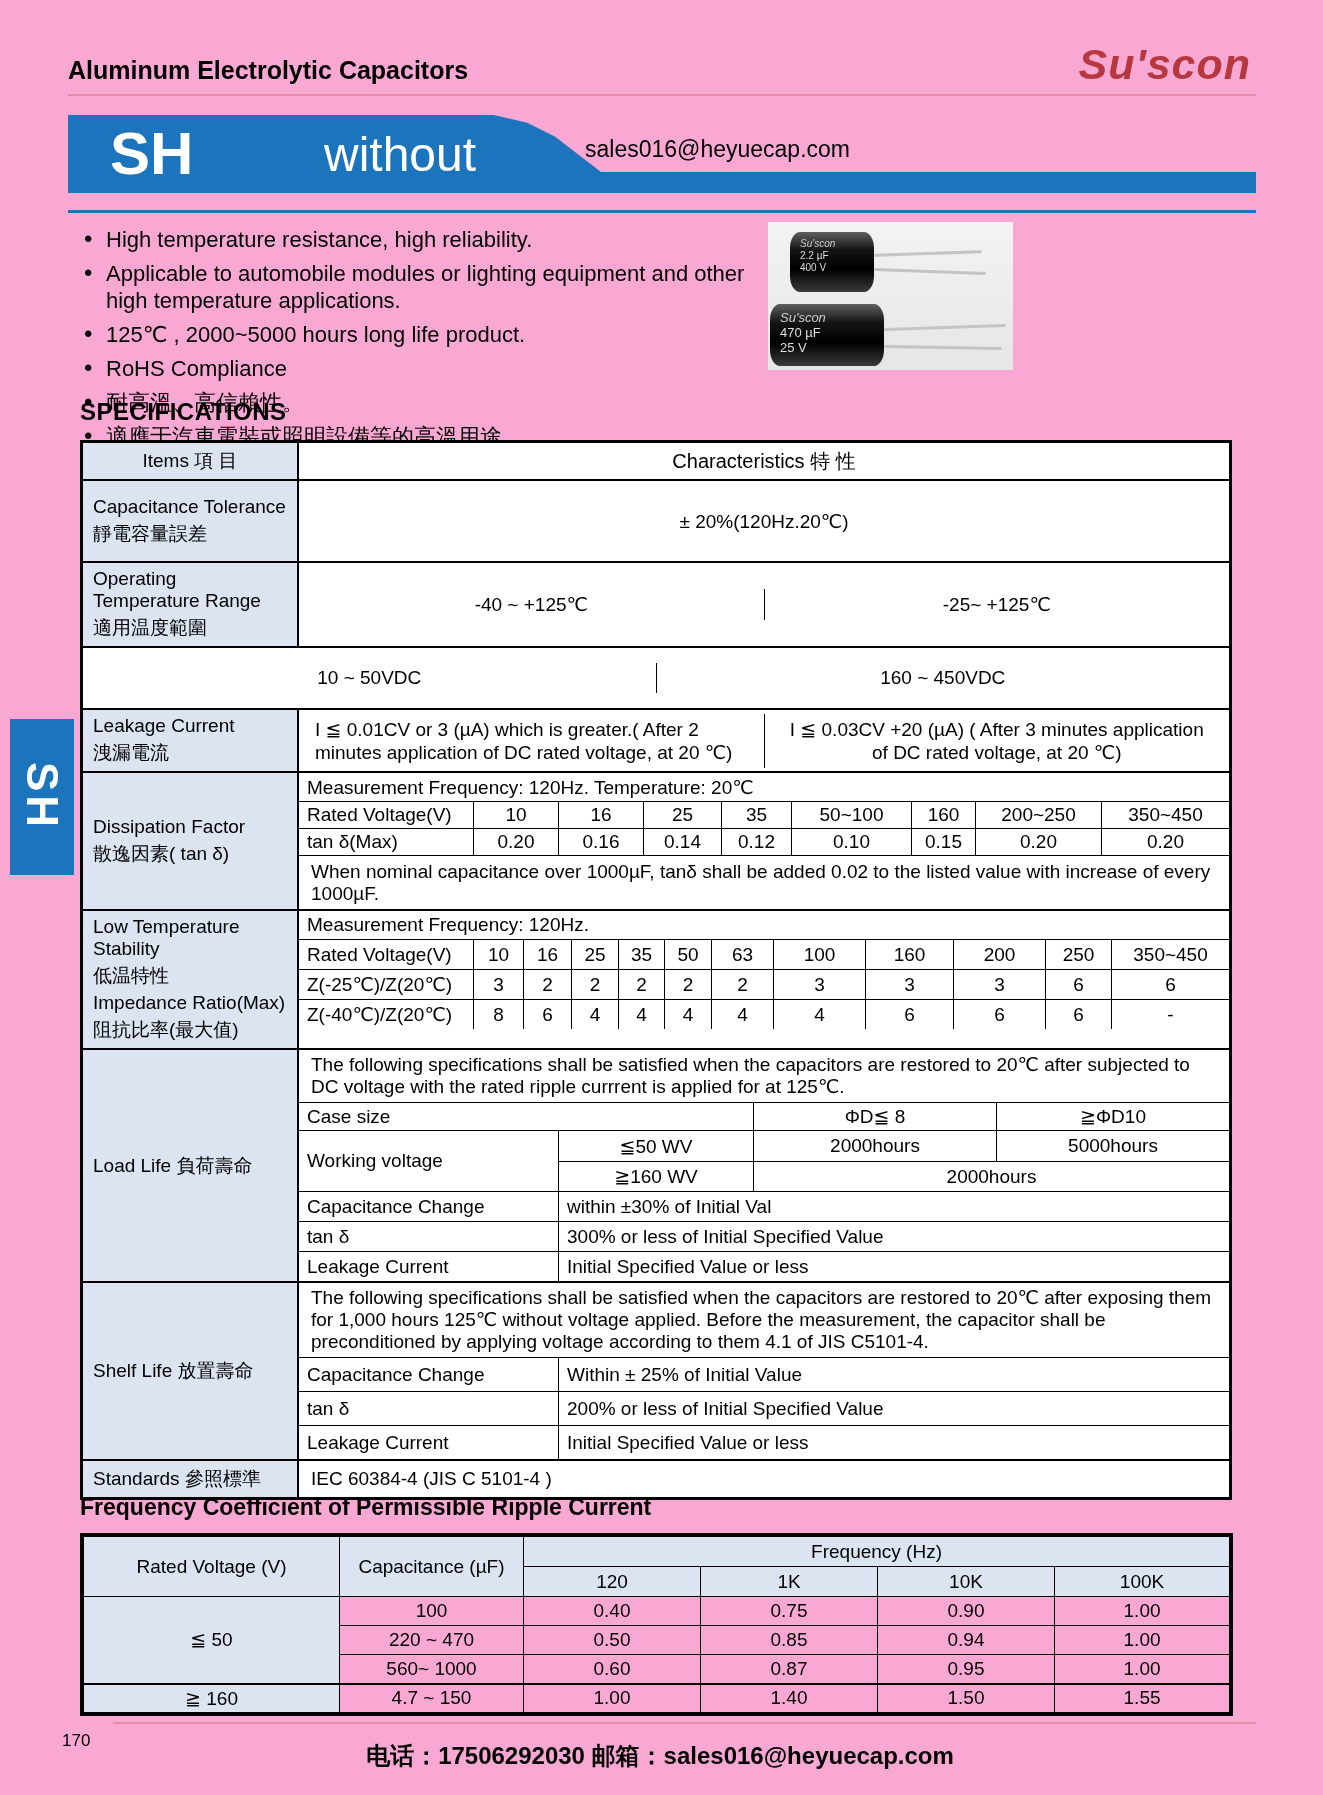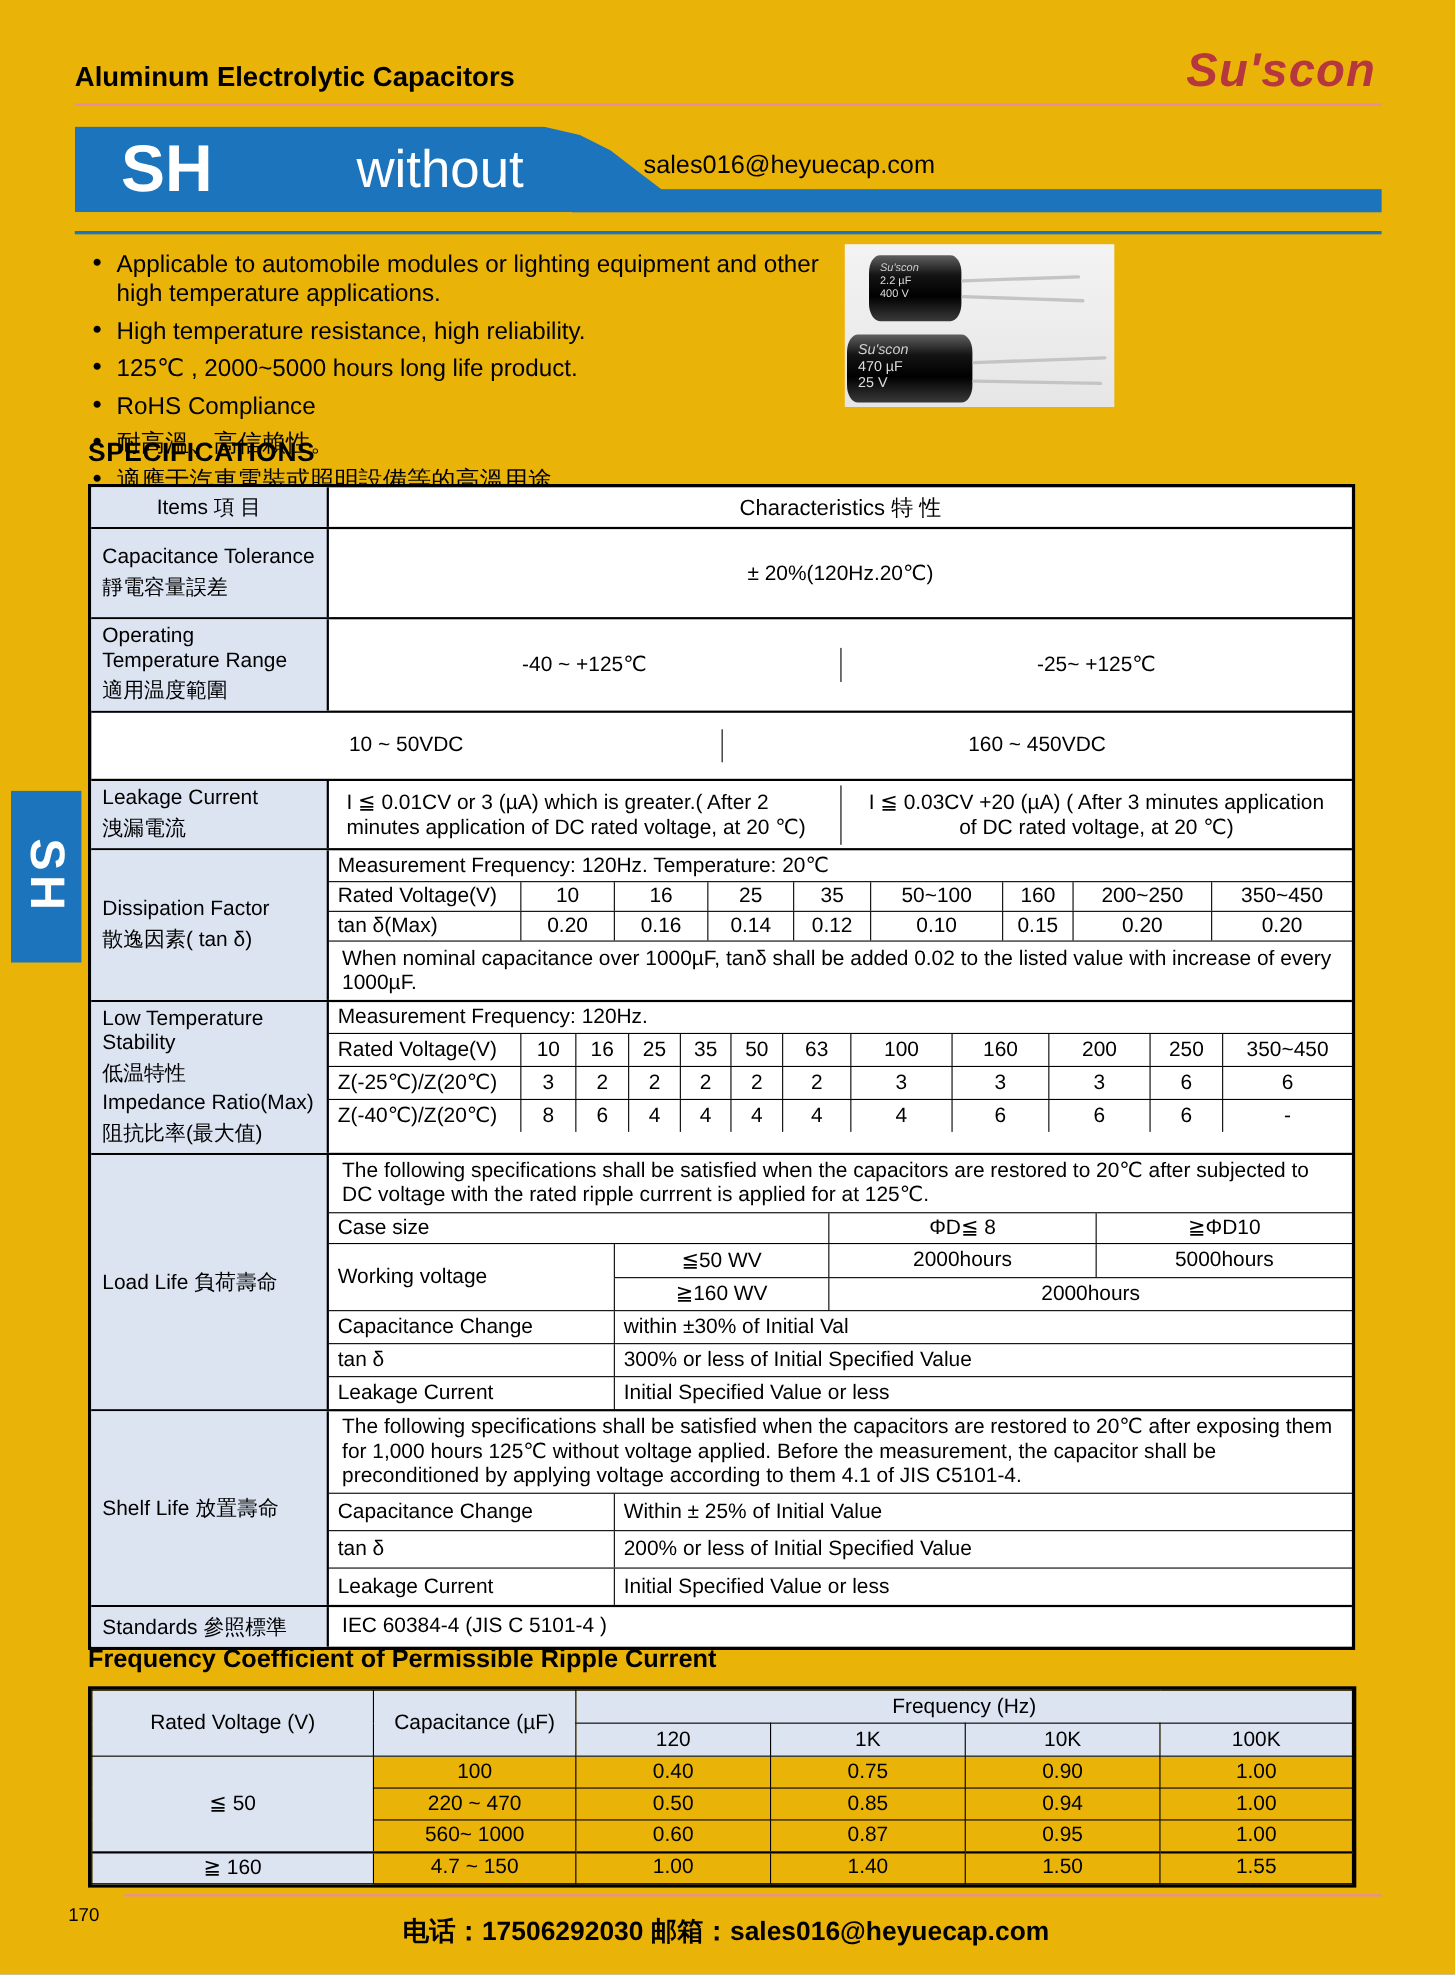--- a/index.html
+++ b/index.html
@@ -1,17 +1,17 @@
 <!DOCTYPE html>
 <html><head>
 <meta charset="utf-8">
 <style>
   * { margin:0; padding:0; box-sizing:border-box; }
   body { background:#888; font-family:"Liberation Sans","DejaVu Sans",sans-serif; }
-  .page { position:relative; width:1323px; height:1795px; background:#eab308; margin:0 auto; overflow:hidden; color:#000; }
+  .page { position:relative; width:1323px; height:1795px; background:#f9a8d4; margin:0 auto; overflow:hidden; color:#000; }
 
   
   .header-title { position:absolute; left:68px; top:56px; font-size:25px; font-weight:bold; }
   .brand { position:absolute; right:72px; top:40px; font-size:43px; font-weight:bold; font-style:italic; color:#b6383e; letter-spacing:1px; }
   .header-rule { position:absolute; left:68px; right:67px; top:94px; height:2px; background:#e88ba3; }
 
   
   .banner { position:absolute; left:68px; top:115px; width:560px; height:78px; background:#1b74bc;
             clip-path:polygon(0 0, 76% 0, 82% 10%, 87% 28%, 91% 50%, 95% 72%, 100% 100%, 0 100%); }
   .banner-sh { position:absolute; left:42px; top:4px; font-size:60px; font-weight:bold; color:#fff; }
@@ -115,22 +115,22 @@
   </div>
   <div class="banner-bar"></div>
   <div class="banner-email">sales016@heyuecap.com</div>
   <div class="blue-rule"></div>
 
   <div class="side-tab">
     <span>SH</span>
   </div>
 
   <ul class="features">
+    <li>High temperature resistance, high reliability.</li>
     <li>Applicable to automobile modules or lighting equipment and other high temperature applications.</li>
-    <li>High temperature resistance, high reliability.</li>
     <li>125℃ , 2000~5000 hours long life product.</li>
     <li>RoHS Compliance</li>
     <li>耐高溫、高信賴性。</li>
     <li>適應于汽車電裝或照明設備等的高溫用途</li>
     <li>125℃ 2000H~5000H長壽命品。</li>
   </ul>
 
   <div class="photo">
     <div class="cap cap1">
       <div class="c-brand">Su'scon</div>

